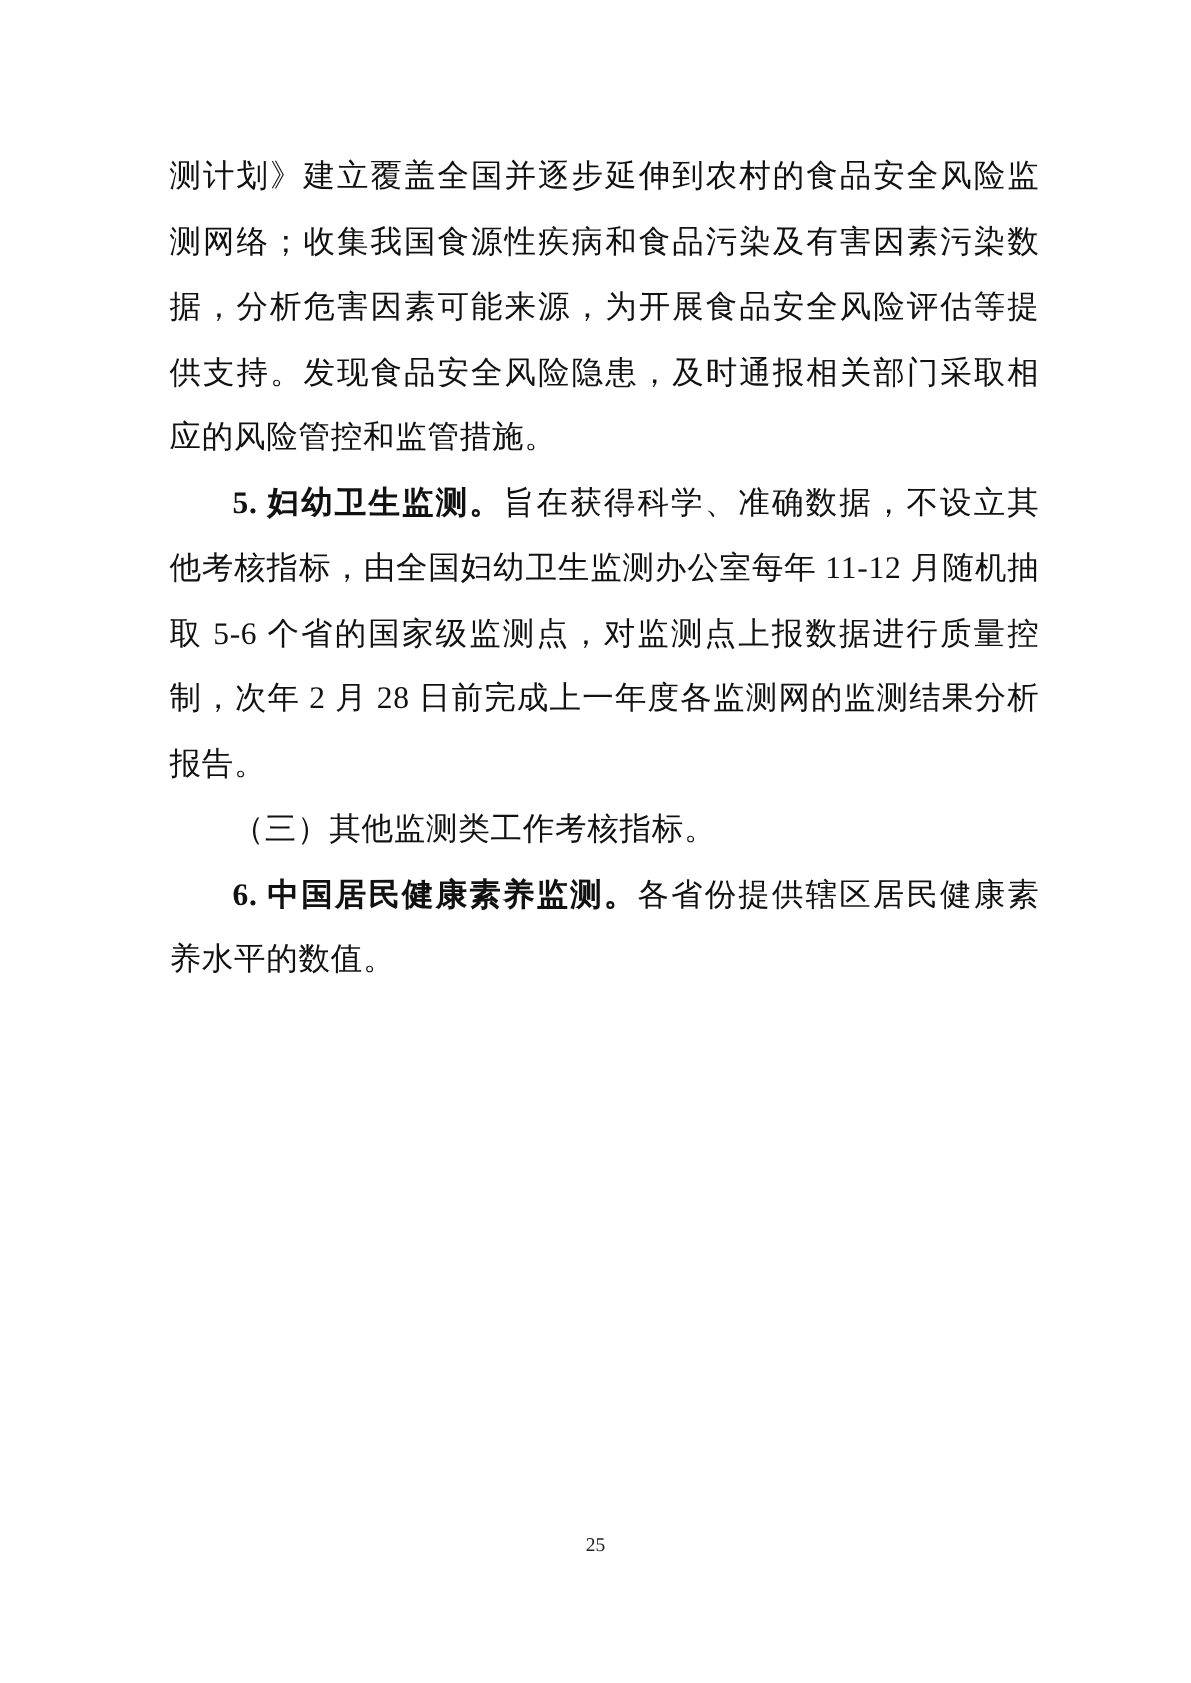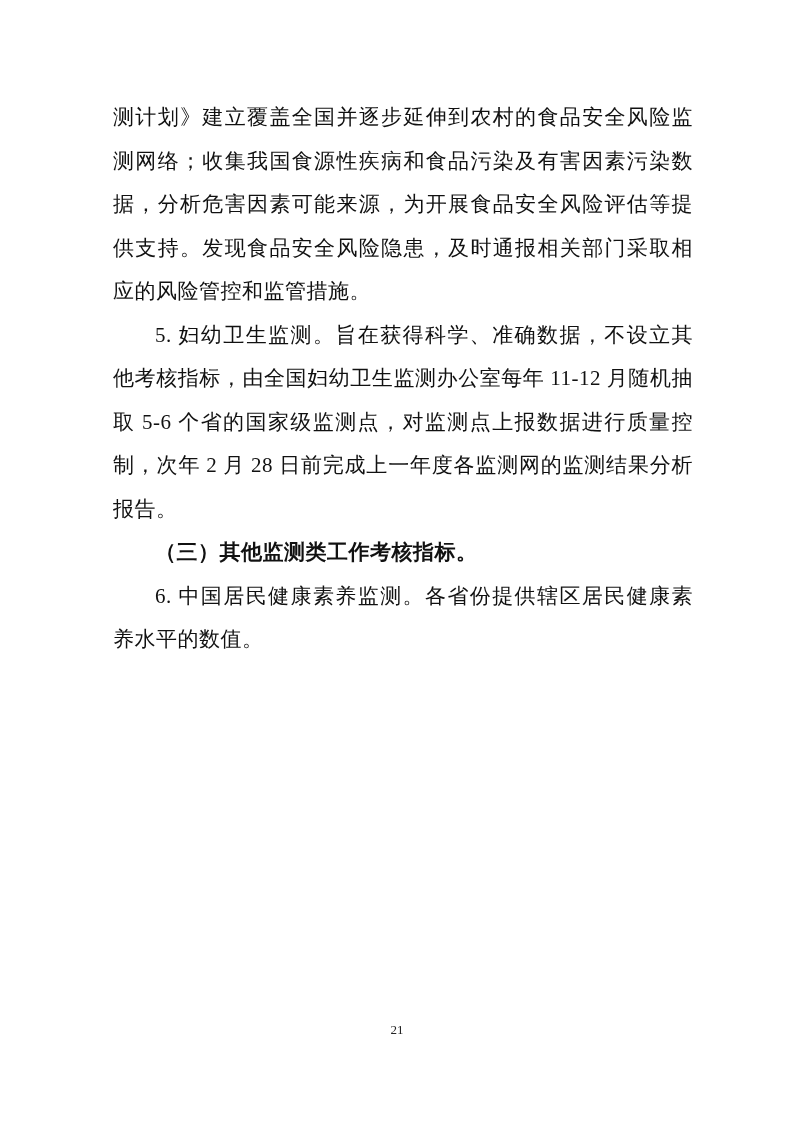--- a/index.html
+++ b/index.html
@@ -28,24 +28,24 @@
     letter-spacing: 0.5px;
   }
   .content p {
     margin: 0;
     padding: 0;
   }
   .indent {
     text-indent: 2em;
   }
   .lead {
-    font-weight: normal;
+    font-weight: bold;
   }
   .heading {
-    font-weight: bold;
+    font-weight: normal;
   }
   .page-footer {
     position: absolute;
     top: 1022px;
     left: 0;
     right: 0;
     text-align: center;
     font-size: 13px;
     color: #222222;
   }
@@ -60,14 +60,14 @@
 
     <p class="indent"><span class="lead">5. 妇幼卫生监测。</span><span>旨在获得科学、准确数据，不设立其他考核指标，由全国妇幼卫生监测办公室每年 11-12 月随机抽取 5-6 个省的国家级监测点，对监测点上报数据进行质量控制，次年 2 月 28 日前完成上一年度各监测网的监测结果分析报告。</span></p>
 
     <p class="indent heading">（三）其他监测类工作考核指标。</p>
 
 
     <p class="indent"><span class="lead">6. 中国居民健康素养监测。</span><span>各省份提供辖区居民健康素养水平的数值。</span></p>
 
   </div>
 
-  <div class="page-footer">21</div>
+  <div class="page-footer">25</div>
 </div>
 
 </body></html>

